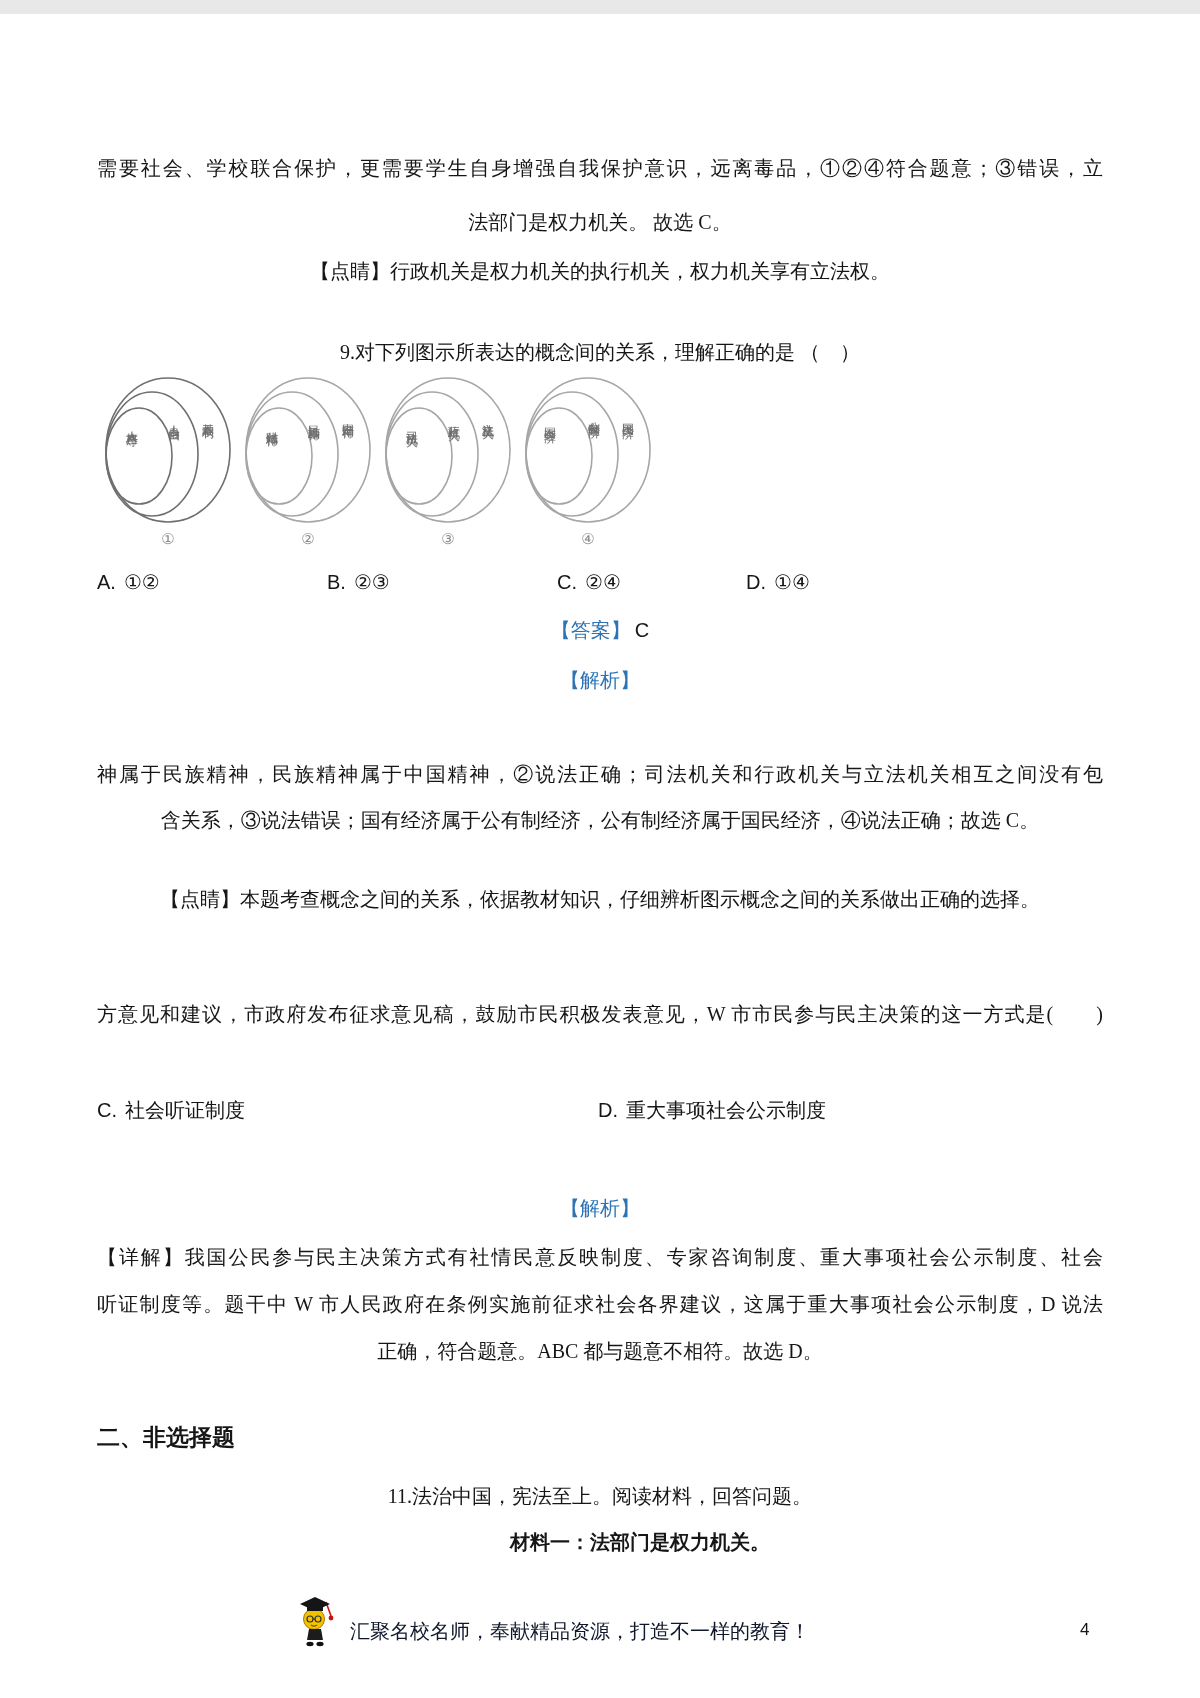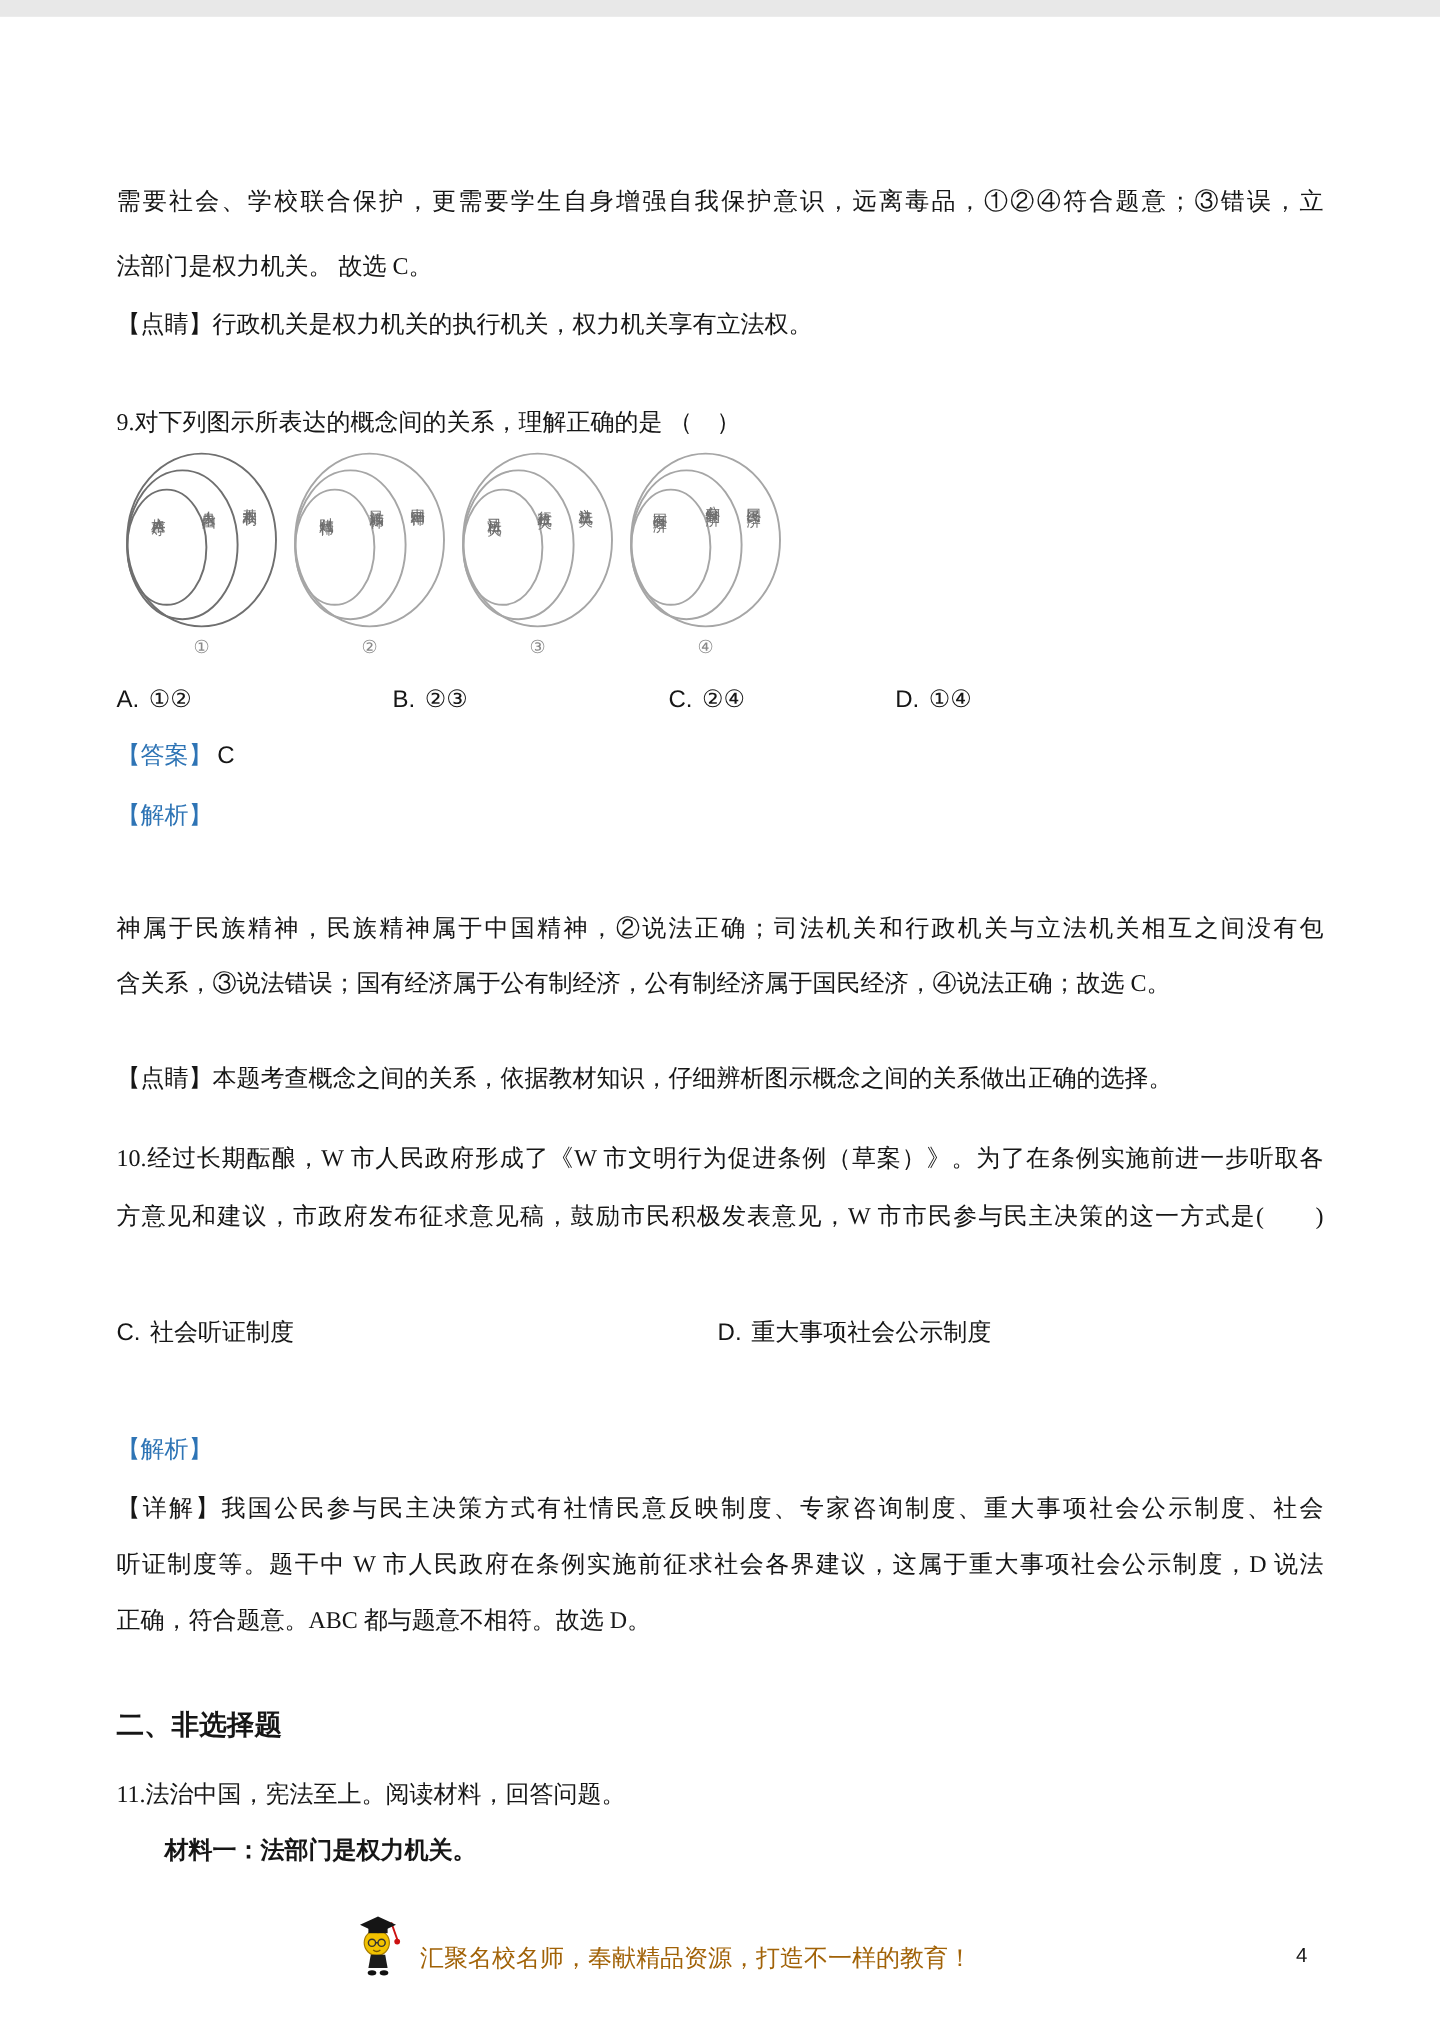--- a/index.html
+++ b/index.html
@@ -4,21 +4,21 @@
 <style>
   html,body { margin:0; padding:0; background:#e8e8e8; }
   .page {
     position:relative; width:1200px; height:1698px; margin:14px auto;
     background:#ffffff; overflow:hidden;
     font-family:"Liberation Serif","DejaVu Serif",serif;
     color:#161616;
   }
   .line {
     position:absolute; left:97px; width:1006px;
-    font-size:20px; line-height:28px; white-space:nowrap;
+    font-size:20px; line-height:28px; white-space:nowrap;text-align:center;
   }
   .just { white-space:normal; text-align:justify; text-align-last:justify; }
   .blue { color:#2e74b5; }
   .ansletter { margin-left:4px; font-family:"Liberation Sans",sans-serif; }
   .optrow { position:absolute; left:0; width:1060px; height:30px; font-size:20px; }
   .optrow .opt { position:absolute; white-space:nowrap; }
   .opt .letter { font-family:"Liberation Sans",sans-serif; margin-right:8px; }
   .sechead {
     position:absolute; left:97px; font-size:23px; font-weight:bold;
     font-family:"Liberation Sans","DejaVu Sans",sans-serif;
@@ -30,21 +30,21 @@
   .venn svg ellipse { fill:none; stroke:#a6a6a6; stroke-width:1.6; }
   .venn.dark svg ellipse { stroke:#6f6f6f; }
   .vlabel {
     position:absolute; writing-mode:vertical-rl; text-orientation:upright;
     font-size:12px; line-height:12px; color:#6d6d6d; letter-spacing:1px;
     white-space:nowrap;
   }
   .vnum { position:absolute; left:0; top:156px; width:136px; text-align:center;
           font-size:15px; color:#8a8a8a; }
   
-  .footer-slogan { position:absolute; left:350px; top:1604px; font-size:20px; color:#a16207; white-space:nowrap; }
+  .footer-slogan { position:absolute; left:350px; top:1604px; font-size:20px; color:#0f172a; white-space:nowrap; }
   .pagenum { position:absolute; left:1080px; top:1606px; font-size:17px; font-family:"Liberation Sans",sans-serif; }
   .mascot { position:absolute; left:297px; top:1580px; width:38px; height:58px; }
 </style>
 </head>
 <body>
 
 <div class="page">
 
   <div class="line just" style="top:140px">需要社会、学校联合保护，更需要学生自身增强自我保护意识，远离毒品，①②④符合题意；③错误，立</div>
   <div class="line" style="top:194px">法部门是权力机关。 故选 C。</div>
@@ -109,21 +109,20 @@
   <div class="line" style="top:602px">
     <span class="blue">【答案】</span><span class="ansletter">C</span>
   </div>
   <div class="line" style="top:652px">
     <span class="blue">【解析】</span>
   </div>
   <div class="line just" style="top:746px">神属于民族精神，民族精神属于中国精神，②说法正确；司法机关和行政机关与立法机关相互之间没有包</div>
   <div class="line" style="top:792px">含关系，③说法错误；国有经济属于公有制经济，公有制经济属于国民经济，④说法正确；故选 C。</div>
   <div class="line" style="top:871px">【点睛】本题考查概念之间的关系，依据教材知识，仔细辨析图示概念之间的关系做出正确的选择。</div>
 
-  <div class="line just" style="top:938px">10.经过长期酝酿，W 市人民政府形成了《W 市文明行为促进条例（草案）》。为了在条例实施前进一步听取各</div>
   <div class="line just" style="top:986px">方意见和建议，市政府发布征求意见稿，鼓励市民积极发表意见，W 市市民参与民主决策的这一方式是(　　)</div>
 
   <div class="optrow" style="top:1083px">
     <span class="opt" style="left:97px"><span class="letter">C.</span><span>社会听证制度</span></span>
     <span class="opt" style="left:598px"><span class="letter">D.</span><span>重大事项社会公示制度</span></span>
   </div>
 
   <div class="line" style="top:1180px">
     <span class="blue">【解析】</span>
   </div>

